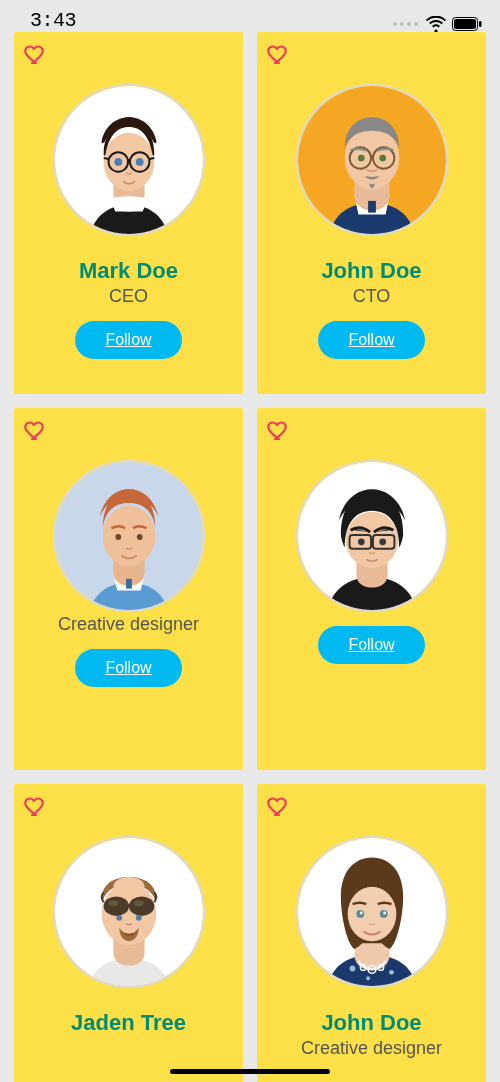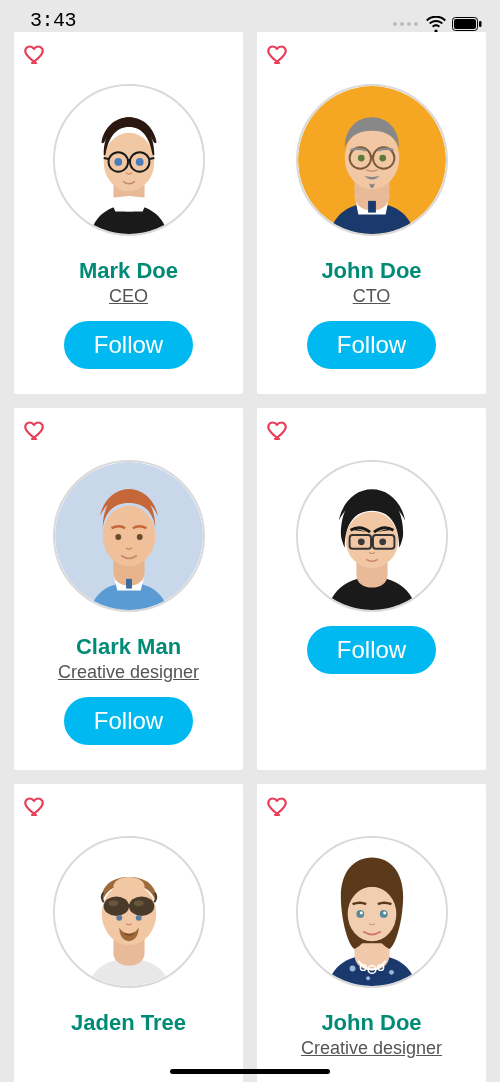--- a/index.html
+++ b/index.html
@@ -58,21 +58,21 @@
       height: 14px;
       display: block;
     }
     .grid {
       display: grid;
       grid-template-columns: 1fr 1fr;
       gap: 14px;
       padding: 0 14px 14px 14px;
     }
     .card {
-      background: #ffffff;
+      background: #fde047;
       border-radius: 2px;
       padding: 10px 8px 16px 8px;
       display: flex;
       flex-direction: column;
       align-items: center;
       position: relative;
       height: 362px;
     }
     .heart-btn {
       position: absolute;
@@ -110,32 +110,32 @@
       color: #008b76;
       margin-top: 22px;
       text-align: center;
     }
     .role {
       font-size: 18px;
       font-weight: 400;
       color: #555;
       margin-top: 2px;
       text-align: center;
-      text-decoration: underline;
     }
     .follow-btn {
       background: #00b9f1;
       border: none;
       border-radius: 28px;
       color: #fff;
-      font-size: 24px;
+      font-size: 16px;
       font-weight: 400;
       padding: 10px 30px;
       margin-top: 14px;
       cursor: pointer;
+      text-decoration: underline;
     }
     .home-indicator {
       position: absolute;
       bottom: 8px;
       left: 50%;
       transform: translateX(-50%);
       width: 160px;
       height: 5px;
       background: #000;
       border-radius: 3px;
@@ -251,21 +251,20 @@
         <path d="M46 56c4-18 16-28 30-28s26 10 30 28c-6-14-17-20-30-20s-24 6-30 20z" fill="#c6673a"></path>
         <path d="M58 68q8-4 14 0" fill="none" stroke="#c6673a" stroke-width="2.5"></path>
         <path d="M80 68q6-4 14 0" fill="none" stroke="#c6673a" stroke-width="2.5"></path>
         <ellipse cx="65" cy="77" rx="3" ry="3" fill="#6a4a2a"></ellipse>
         <ellipse cx="87" cy="77" rx="3" ry="3" fill="#6a4a2a"></ellipse>
         <path d="M73 88q3 3 6 0" fill="none" stroke="#c8896a" stroke-width="1.3"></path>
         <path d="M68 96q8 6 16 0" fill="none" stroke="#c8896a" stroke-width="1.8"></path>
         <rect x="73" y="120" width="6" height="10" fill="#3a6a9e"></rect>
       </svg>
     </div>
-    <div class="name">Clark Man</div>
     <div class="role">Creative designer</div>
     <button class="follow-btn">Follow</button>
   </div>
 
   <div class="card">
     <div class="heart-btn">
       <svg viewBox="0 0 24 24">
           <path d="M12 21s-7.5-4.9-10-9.5C.3 8.4 2 4.5 5.7 4.5c2 0 3.5 1.1 4.3 2.4.8-1.3 2.3-2.4 4.3-2.4 3.7 0 5.4 3.9 3.7 7-2.5 4.6-10 9.5-10 9.5z" fill="none" stroke="#e83e5a" stroke-width="2.2" stroke-linejoin="round"></path>
         </svg>
     </div>

